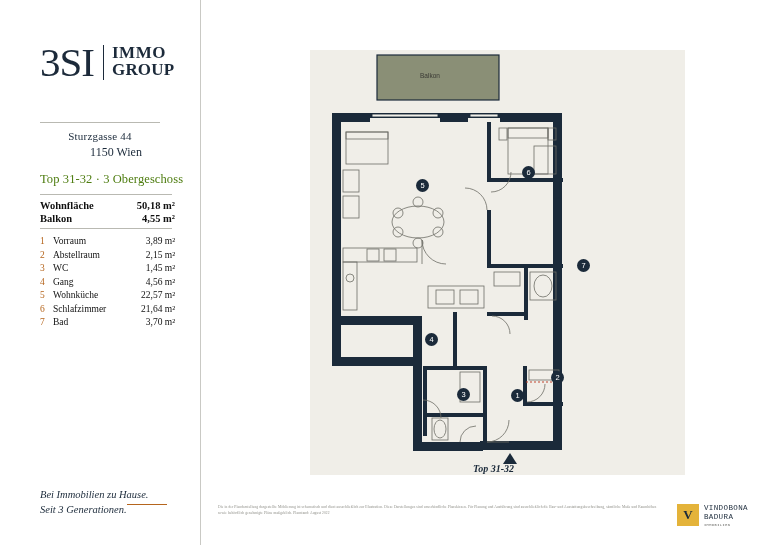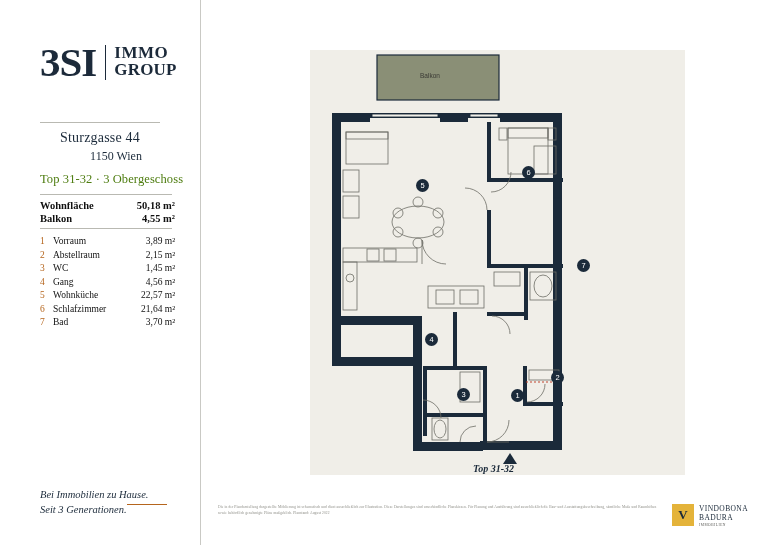--- a/index.html
+++ b/index.html
@@ -35,21 +35,21 @@
     top: 42px;
     display: flex;
     align-items: flex-start;
   }
   .logo-3si {
     font-family: "Liberation Serif", serif;
     font-size: 41px;
     letter-spacing: -1px;
     color: #1c2a3a;
     line-height: 1;
-    font-weight: 700;
+    font-weight: 400;
   }
   .logo-bar {
     width: 1px;
     align-self: stretch;
     background: #1c2a3a;
     margin: 3px 8px 3px 9px;
   }
   .logo-immo {
     font-family: "Liberation Serif", serif;
     color: #1c2a3a;
@@ -71,21 +71,21 @@
   .divider-top { top: 122px; }
 
   .addr {
     position: absolute;
     left: 0;
     top: 130px;
     width: 200px;
     text-align: center;
   }
   .addr-street {
-    font-size: 14px;
+    font-size: 11px;
     color: #1b2a3a;
     letter-spacing: .2px;
   }
   .addr-city {
     font-size: 12px;
     color: #1b2a3a;
     margin-top: 3px;
     padding-left: 32px;
   }
   .top-line {
@@ -190,21 +190,21 @@
     color: #1b2a3a;
     font-family: "Liberation Serif", serif;
     font-size: 13px;
     font-weight: bold;
     display: flex;
     align-items: center;
     justify-content: center;
     margin-right: 5px;
   }
   .vb-text {
-    font-family: Liberation Serif, serif;
+    font-family: Liberation Mono, monospace;
     font-size: 7.5px;
     color: #1b2a3a;
     line-height: 1.25;
     letter-spacing: .4px;
   }
   .vb-text .sub {
     font-size: 3.6px;
     letter-spacing: .5px;
     color: #5d5d58;
   }

